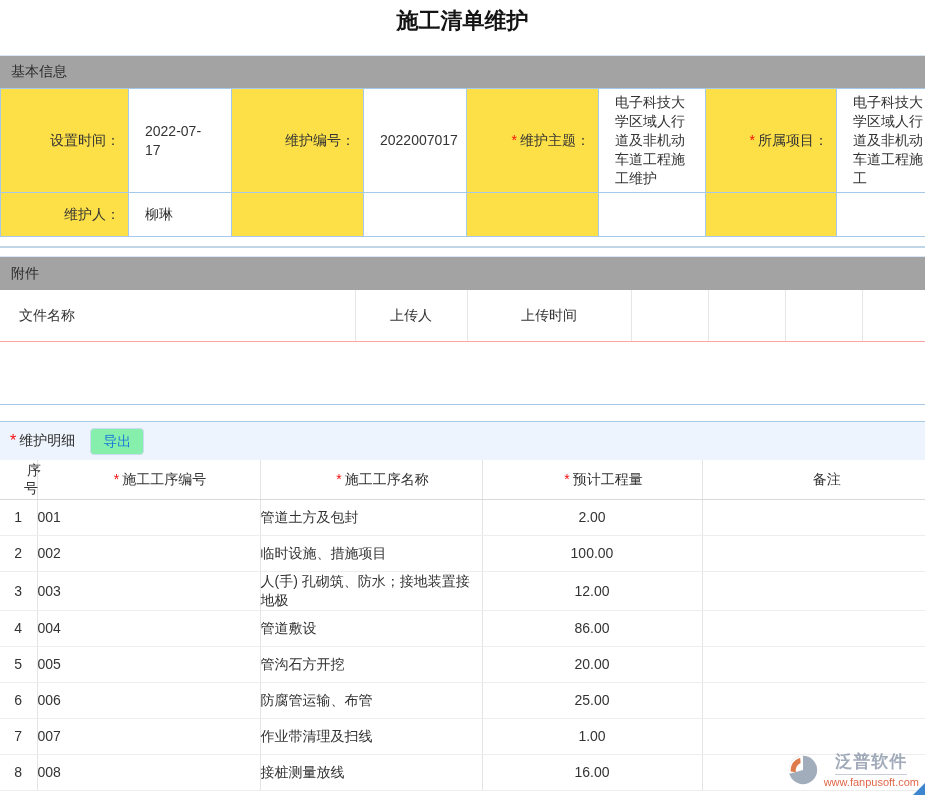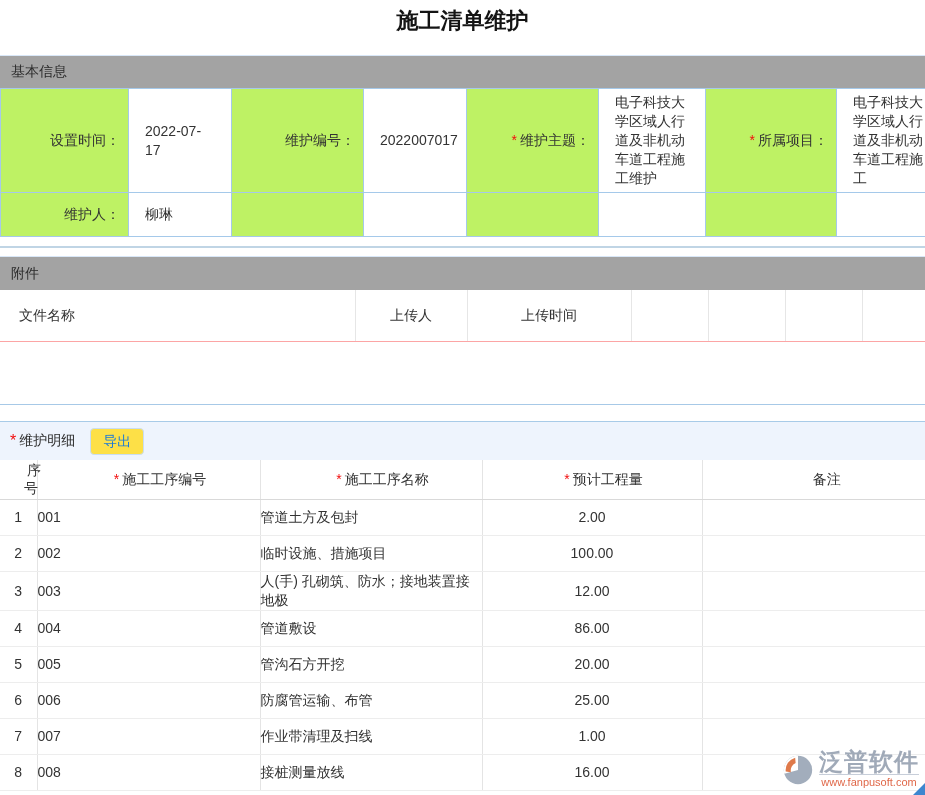--- a/index.html
+++ b/index.html
@@ -21,21 +21,21 @@
   }
   .attach-bar{height:34px;}
   
   table.form{border-collapse:collapse;table-layout:fixed;width:943px;}
   table.form td{
     border:1px solid #a5c9ea;font-size:14px;vertical-align:middle;
     box-sizing:border-box;line-height:19px;
   }
   table.form tr.r1{height:98px;}
   table.form tr.r2{height:44px;}
-  table.form td.lbl{background:#bef264;text-align:right;padding:4px 8px 4px 2px;color:#333;}
+  table.form td.lbl{background:#fde047;text-align:right;padding:4px 8px 4px 2px;color:#333;}
   table.form td.val{background:#fff;text-align:left;padding:4px 16px;color:#333;}
   .req{color:#f20d0d;margin-right:3px;}
   
   .hr-strong{height:2px;background:#c0d5e5;margin:9px 0 8px 0;}
   .hr-thin{height:1px;background:#a7c9e7;margin-top:62px;}
   
   table.attach{border-collapse:collapse;table-layout:fixed;width:925px;}
   table.attach td{
     height:49px;border-bottom:1px solid #fca5a5;border-right:1px solid #e6e6e6;
     font-size:14px;color:#333;text-align:center;vertical-align:middle;
@@ -43,21 +43,21 @@
   table.attach td.a-file{text-align:left;padding-left:19px;}
   table.attach td.last{border-right:none;}
   
   .toolbar{
     height:39px;box-sizing:border-box;border-top:1px solid #a8cbe8;
     background:#eef4fd;display:flex;align-items:center;padding-left:10px;
     margin-top:16px;
   }
   .toolbar-label{font-size:14px;color:#2b2b2b;}
   .btn-export{
-    margin-left:15px;background:#fde047;color:#1b7ad8;
+    margin-left:15px;background:#86efac;color:#1b7ad8;
     border:1px solid #c9ddf2;border-radius:4px;
     font-size:14px;padding:4px 12px;line-height:17px;cursor:pointer;
     font-family:"Liberation Sans",sans-serif;
   }
   
   table.detail{border-collapse:collapse;table-layout:fixed;width:925px;}
   table.detail th{
     height:37px;font-weight:normal;font-size:14px;color:#333;background:#fff;
     border-bottom:1px solid #d9d9d9;border-right:1px solid #e4e4e4;
     text-align:center;vertical-align:middle;padding-left:24px;
@@ -72,21 +72,21 @@
   td.c-code{text-align:left;padding-left:12px;}
   td.c-name{text-align:left;padding:7px 10px 7px 12px;}
   td.c-qty{text-align:center;}
   
   .watermark{
     position:absolute;right:6px;bottom:6px;
     display:flex;align-items:center;gap:4px;opacity:.92;
   }
   .wm-text{display:flex;flex-direction:column;align-items:center;}
   .wm-brand{
-    font-size:24px;font-weight:bold;color:#99a3b3;letter-spacing:1px;
+    font-size:17px;font-weight:bold;color:#99a3b3;letter-spacing:1px;
     border-bottom:1px solid #c3cad6;padding-bottom:1px;line-height:22px;
   }
   .wm-url{font-size:11px;color:#dd5a38;margin-top:1px;line-height:13px;}
   .corner-triangle{
     position:absolute;right:0;bottom:0;width:0;height:0;
     border-style:solid;border-width:0 0 12px 12px;
     border-color:transparent transparent #3d86cf transparent;
   }
 </style>
 </head>

